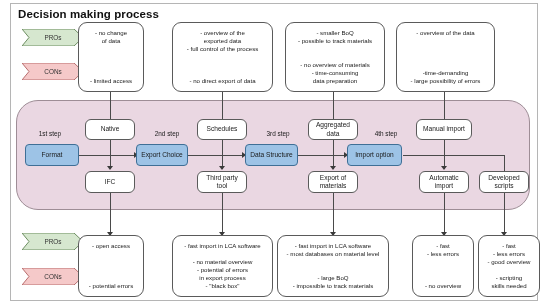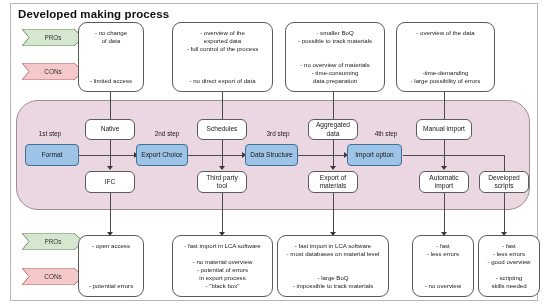--- a/index.html
+++ b/index.html
@@ -130,21 +130,21 @@
     border-left: 4px solid #3a3a3a;
   }
 </style>
 </head>
 <body>
 
 <div id="stage">
 
   <div id="outer-frame"></div>
 
-  <div id="title">Developed making process</div>
+  <div id="title">Decision making process</div>
 
   <div class="chevron" style="left:22px; top:29px;">
     <svg width="62" height="17" viewBox="0 0 62 17">
       <polygon points="0,0 52,0 61,8.5 52,17 0,17 7,8.5" fill="#d6e7cf" stroke="#6f8f63" stroke-width="1"></polygon>
     </svg>
     <span>PROs</span>
   </div>
   <div class="chevron" style="left:22px; top:63px;">
     <svg width="62" height="17" viewBox="0 0 62 17">
       <polygon points="0,0 52,0 61,8.5 52,17 0,17 7,8.5" fill="#f5c9c9" stroke="#b96f6f" stroke-width="1"></polygon>

